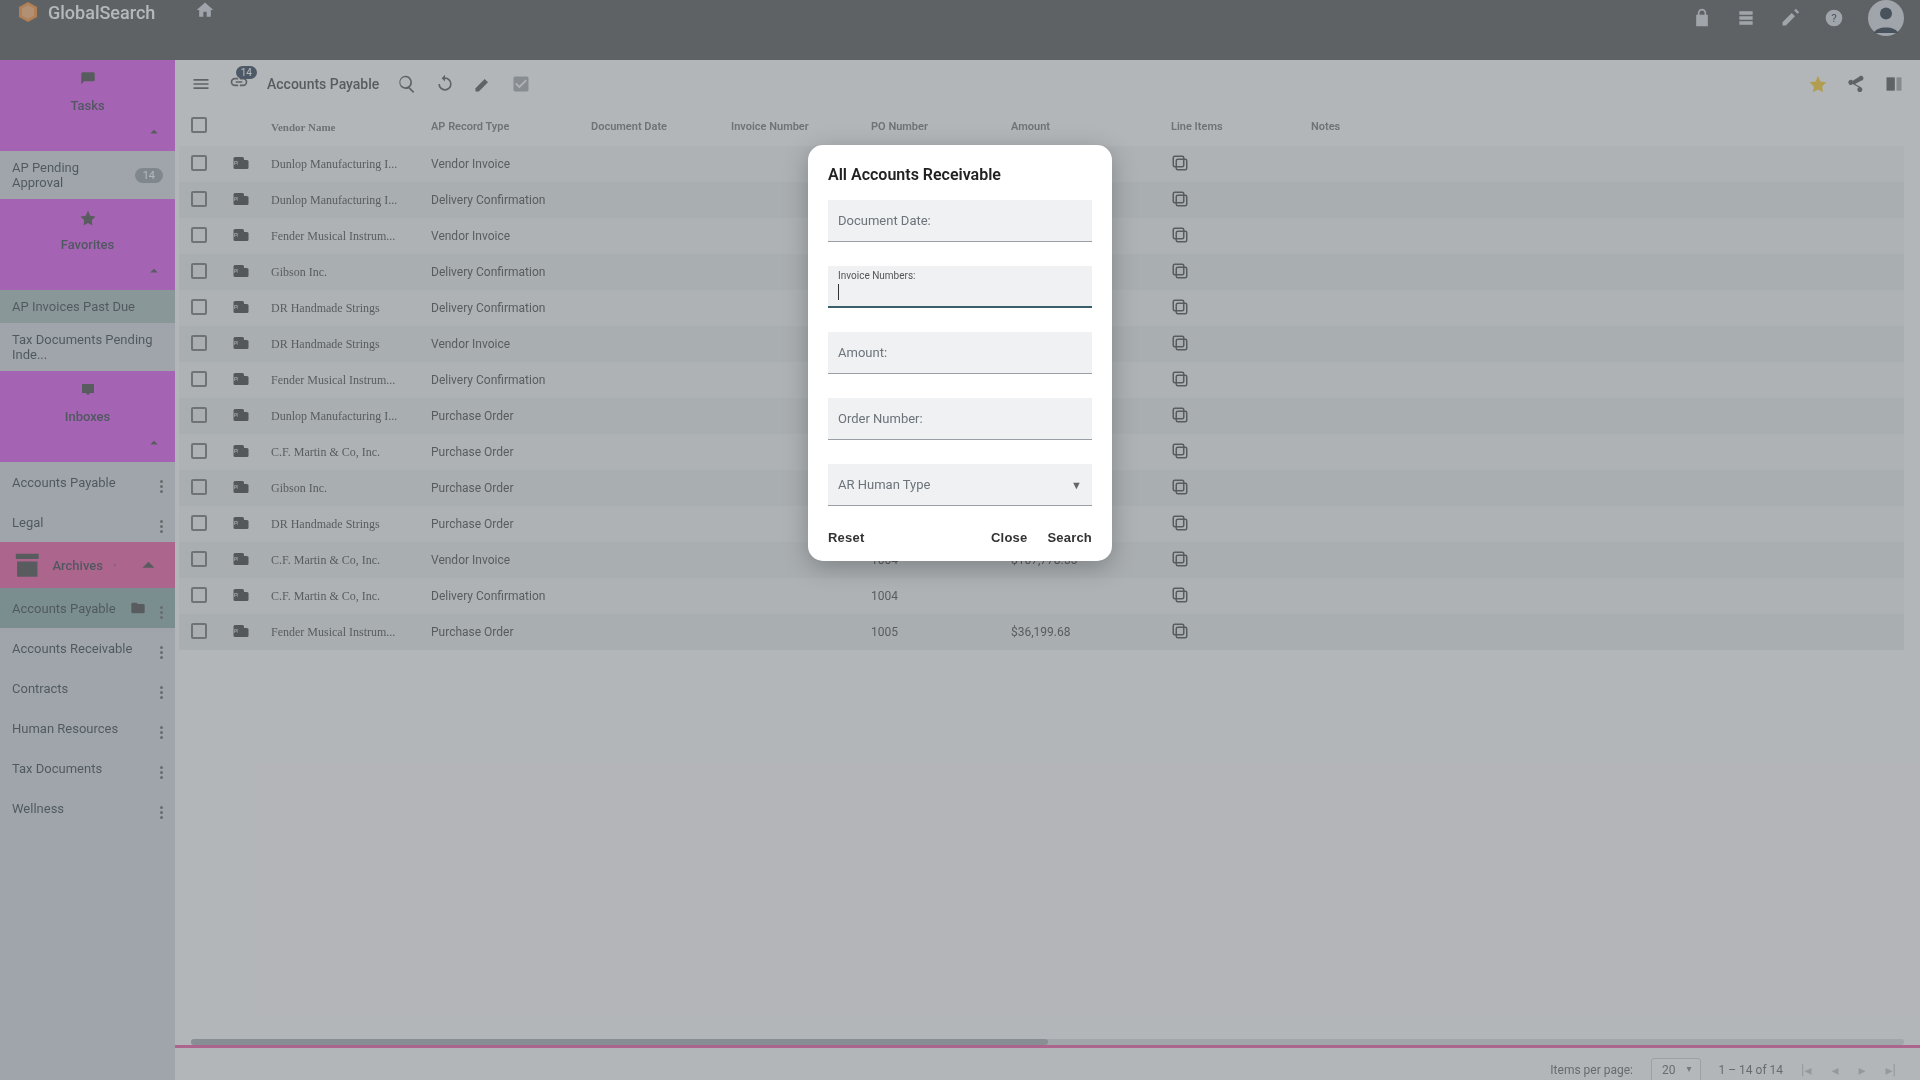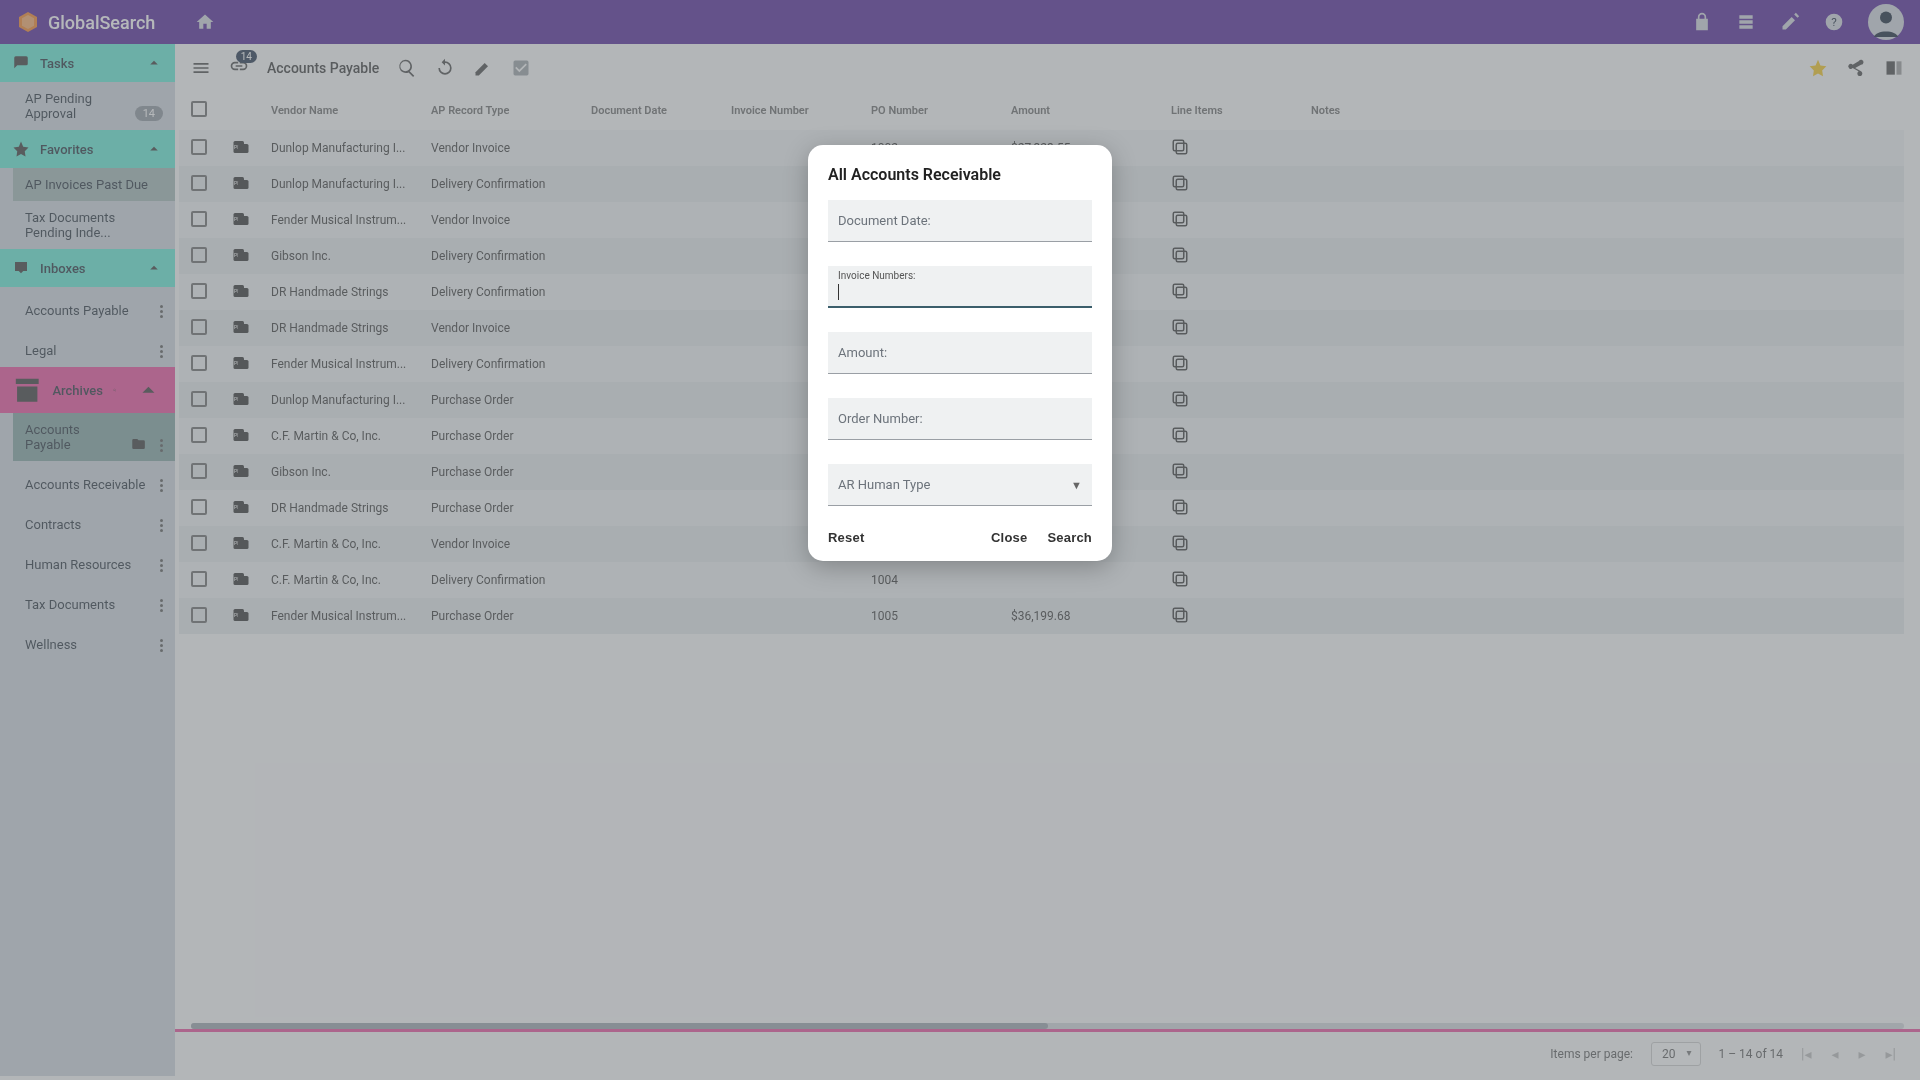--- a/index.html
+++ b/index.html
@@ -1,35 +1,35 @@
 <!DOCTYPE html>
 <html><head>
 <meta charset="utf-8">
 <style>
 * { box-sizing: border-box; margin: 0; padding: 0; }
 body { font-family: -apple-system, BlinkMacSystemFont, "Segoe UI", Roboto, Arial, sans-serif; font-size: 13px; color: #333; background: #fafafa; width: 1920px; height: 1080px; overflow: hidden; position: relative; }
 
 
-.header { height: 44px; background: #4c1d95; display: flex; align-items: center; padding: 0 16px; color: #fff; }
+.header { height: 60px; background: #404040; display: flex; align-items: flex-start; padding: 0 16px; color: #fff; }
 .logo { display: flex; align-items: center; gap: 8px; font-size: 18px; font-weight: 500; }
 .logo-icon { width: 24px; height: 24px; }
 .header-spacer { flex: 1; }
 .header-icons { display: flex; align-items: center; gap: 24px; }
 .header-icons .hicon { width: 20px; height: 20px; fill: #d0d6de; cursor: pointer; }
 .avatar-icon { width: 36px; height: 36px; fill: #d0d6de; cursor: pointer; }
 
 
 .body { display: flex; height: calc(100% - 48px); }
 
 
 .sidebar { width: 175px; background: #cfd6dd; display: flex; flex-direction: column; font-size: 13px; color: #1f2a37; }
-.side-section-head { display: flex; align-items: center; gap: 10px; padding: 10px 12px; font-weight: 500; background: #5eead4; }
+.side-section-head { display: flex; align-items: center; gap: 10px; padding: 10px 12px; font-weight: 500; background: #d946ef; flex-direction: column; }
 .side-section-head .sicon { width: 18px; height: 18px; flex-shrink: 0; }
 .side-section-head .expand { margin-left: auto; }
-.side-item { display: flex; align-items: flex-end; padding: 9px 12px; gap: 8px; cursor: pointer; margin-left: 13px; }
+.side-item { display: flex; align-items: center; padding: 9px 12px; gap: 8px; cursor: pointer; }
 .side-item .count-badge { margin-left: auto; background: #8a929c; color: #fff; border-radius: 10px; padding: 1px 8px; font-size: 11px; }
 .side-item .dots { margin-left: auto; }
 .side-item.active { background: #9fb6b4; }
 .side-item.highlight { background: #7fa3a0; }
 .side-item .folder-icon { margin-left: auto; width: 16px; height: 16px; }
 .archives-head { display: flex; align-items: center; gap: 10px; padding: 8px 12px; background: #ec4899; font-weight: 500; }
 .archives-head .search-mini { margin-left: auto; width: 16px; height: 16px; }
 
 
 .main { flex: 1; display: flex; flex-direction: column; background: #fafafa; }
@@ -47,21 +47,21 @@
 thead th { text-align: left; font-size: 11px; font-weight: 600; color: #666; padding: 10px 8px; background: #fafafa; }
 tbody tr { height: 36px; }
 tbody tr:nth-child(odd) { background: #f0f2f4; }
 tbody tr:nth-child(even) { background: #e5e8eb; }
 tbody td { padding: 6px 8px; font-size: 12px; color: #333; white-space: nowrap; overflow: hidden; text-overflow: ellipsis; }
 .chk { width: 16px; height: 16px; border: 2px solid #666; border-radius: 2px; display: inline-block; }
 .doc-icon { width: 20px; height: 18px; display: inline-block; }
 .doc-icon svg { width: 100%; height: 100%; }
 .col-chk { width: 40px; text-align: center; }
 .col-doc { width: 44px; text-align: center; }
-.col-vendor { width: 160px; max-width: 160px; }
+.col-vendor { width: 160px; max-width: 160px; font-family: Liberation Serif, serif; }
 .col-type { width: 160px; }
 .col-ddate { width: 140px; }
 .col-inv { width: 140px; }
 .col-po { width: 140px; }
 .col-amt { width: 160px; }
 .col-li { width: 140px; }
 .col-notes { width: auto; }
 
 
 .footer { display: flex; align-items: center; justify-content: flex-end; padding: 10px 24px; gap: 18px; font-size: 12px; color: #555; border-top: 3px solid #ec4899; }

